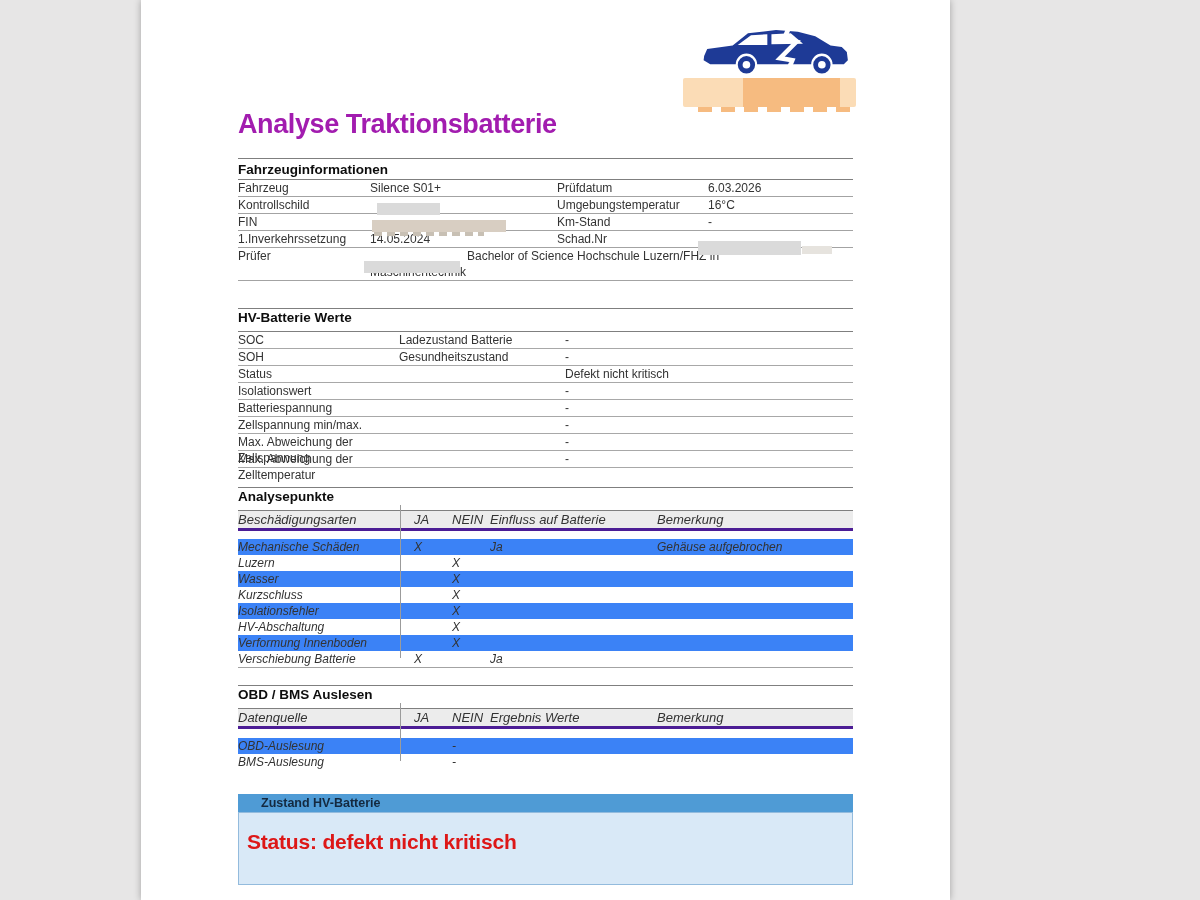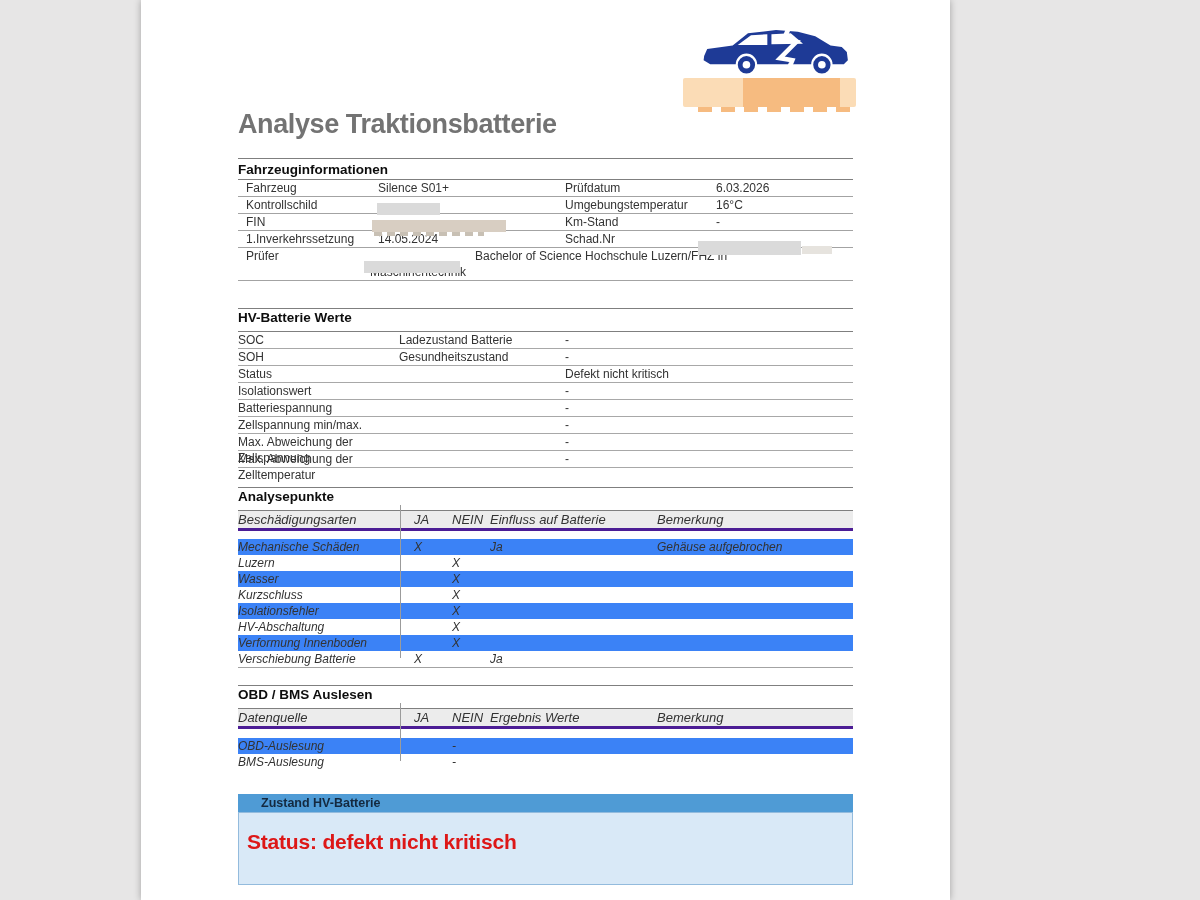--- a/index.html
+++ b/index.html
@@ -13,29 +13,29 @@
     position:absolute;left:141px;top:0;width:809px;height:900px;
     background:#ffffff;box-shadow:0 0 7px rgba(0,0,0,.30);
   }
   
   .car-svg{position:absolute;left:556px;top:22px;width:158px;height:58px;}
   .o-light{position:absolute;left:542px;top:78px;width:173px;height:29px;background:var(--orange-light,#fbdcb6);border-radius:2px;}
   .o-dark{position:absolute;left:602px;top:78px;width:97px;height:29px;background:var(--orange-dark,#f6bb80);}
   .o-dash{position:absolute;left:557px;top:107px;width:158px;height:5px;
     background:repeating-linear-gradient(90deg,var(--orange-dark,#f6bb80) 0 14px,transparent 14px 23px);}
   
-  .doc-title{left:97px;top:109px;font-size:27px;font-weight:bold;color:#737373;letter-spacing:-0.4px;}
+  .doc-title{left:97px;top:109px;font-size:27px;font-weight:bold;color:#a21caf;letter-spacing:-0.4px;}
   
   .section{position:absolute;left:97px;width:615px;color:#333;}
   .sec-head{height:24px;line-height:17px;font-weight:bold;font-size:13.5px;color:#0d0d0d;
     border-top:1px solid #7f7f7f;border-bottom:1px solid #7f7f7f;box-sizing:border-box;}
   
   .vi .sec-head{height:22px;line-height:21px;}
   .vrow{display:flex;height:16px;line-height:16px;font-size:12px;border-bottom:1px solid #a3a3a3;}
-  .vc1{width:132px;margin-left:8px;} .vc2{width:187px;} .vc3{width:151px;} .vc4{flex:1;}
+  .vc1{width:132px;} .vc2{width:187px;} .vc3{width:151px;} .vc4{flex:1;}
   .prow{border-bottom:1px solid #a3a3a3;font-size:12px;}
   .pline{display:flex;height:16px;line-height:16px;}
   .pindent{width:132px;}
   
   .hrow{display:flex;height:16px;line-height:16px;font-size:12px;border-bottom:1px solid #a8a8a8;}
   .hc1{width:161px;} .hc2{width:166px;} .hc3{flex:1;}
   
   .thead{display:flex;height:17px;line-height:17px;font-size:13px;font-style:italic;
     background:#ececec;border-bottom:3px solid #4c1d95;}
   .arow{display:flex;height:16px;line-height:16px;font-size:12px;font-style:italic;}

